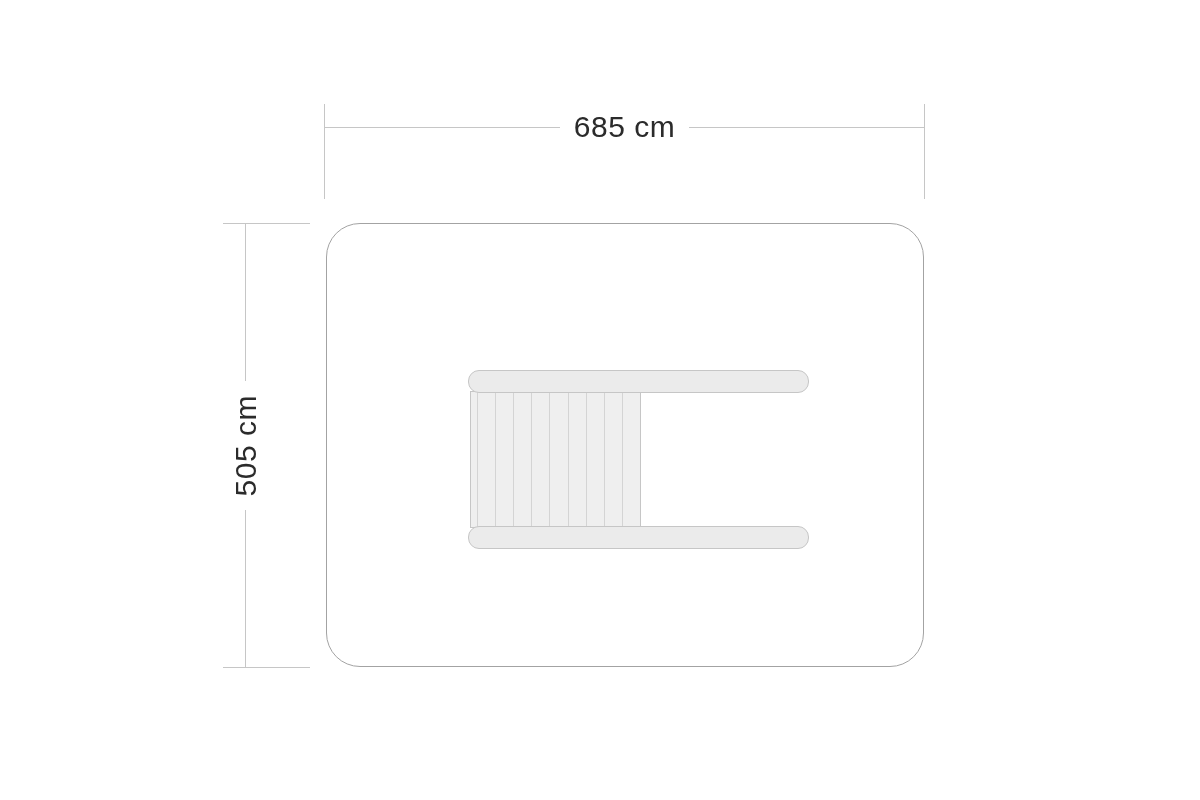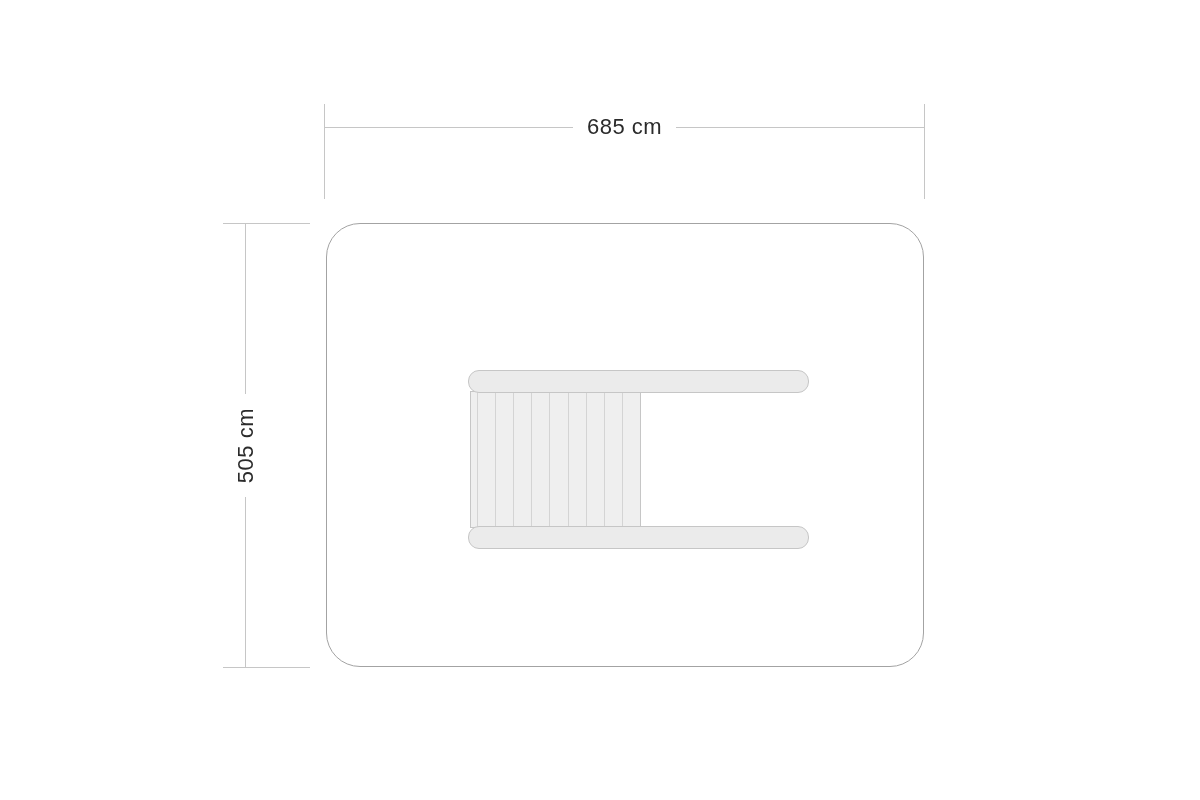--- a/index.html
+++ b/index.html
@@ -29,21 +29,21 @@
 
   
   .dim-row {
     position: absolute;
     left: 324px; top: 115px; width: 601px; height: 24px;
     display: flex; align-items: center; gap: 14px;
   }
   .dim-row .seg { flex: 1 1 auto; height: 1px; background: var(--dim-line); }
   .dim-label {
     color: var(--text);
-    font-size: 22px;
+    font-size: 30px;
     letter-spacing: 0.5px;
     white-space: nowrap;
     line-height: 1;
   }
 
   
   .dim-col {
     position: absolute;
     left: 234px; top: 223px; width: 23px; height: 445px;
     display: flex; flex-direction: column; align-items: center; gap: 14px;

